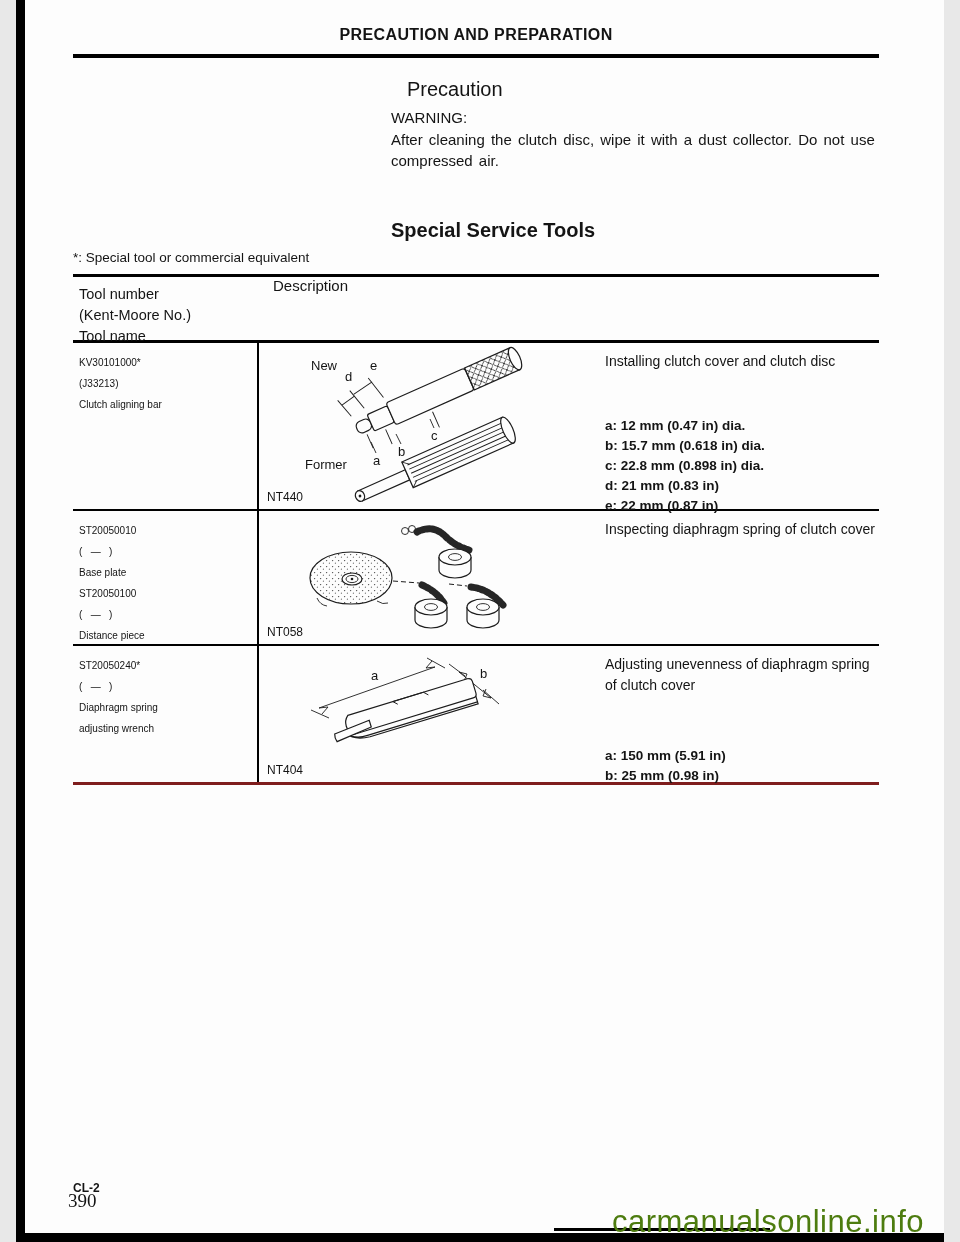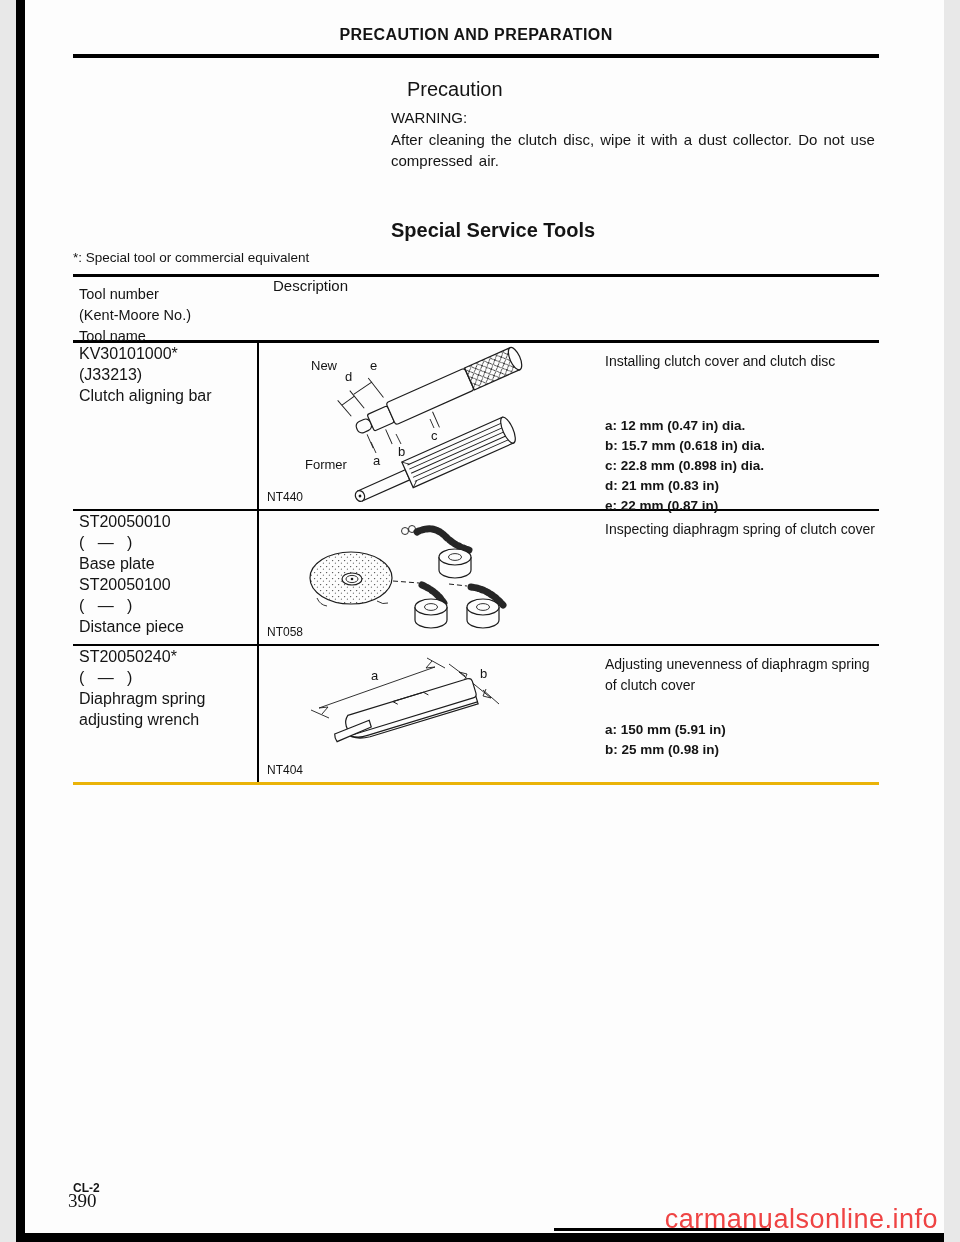--- a/index.html
+++ b/index.html
@@ -13,46 +13,46 @@
 
   .precaution-title{position:absolute;left:391px;top:78px;font-size:20px;font-weight:normal}
   .warning-label{position:absolute;left:375px;top:109px;font-size:15px;font-weight:normal}
   .warning-text{position:absolute;left:375px;top:129px;width:492px;font-size:15px;
                 font-weight:normal;line-height:21px;word-spacing:2px}
 
   .sst-title{position:absolute;left:375px;top:219px;font-size:20px;font-weight:bold}
   .sst-note{position:absolute;left:57px;top:250px;font-size:13.5px}
 
   .sst-table{position:absolute;left:57px;top:274px;width:806px;border-top:3px solid #000;
-             border-bottom:3px solid #eab308;box-sizing:border-box}
+             border-bottom:3px solid #7f1d1d;box-sizing:border-box}
   .thead{display:flex;border-bottom:3px solid #000;height:63px}
   .th1{width:186px;box-sizing:border-box;padding:7px 4px 0 6px;font-size:14.5px;line-height:21px}
   .th2{flex:1;padding-left:14px;font-size:15px;display:flex;align-items:flex-start}
   .trow{display:flex}
   .trow.b2{border-bottom:2px solid #000}
   .r0{height:166px}.r1{height:133px}.r2{height:136px}
   .tcol1{width:186px;box-sizing:border-box;border-right:2px solid #000;
-         padding:0 4px 0 6px;font-size:16px;line-height:21px}
+         padding:9px 4px 0 6px;font-size:10px;line-height:21px}
   .tool-line{white-space:pre}
   .tcol2{flex:1;display:flex}
   .figbox{width:332px;position:relative}
   .figbox svg{position:absolute;left:0;top:0}
   .figid{position:absolute;left:8px;bottom:5px;font-size:12px}
   .descbox{flex:1;padding:8px 2px 0 14px}
   .desc-title{font-size:14px;line-height:21px}
   .specs{font-size:13.5px;font-weight:bold;line-height:20px}
   .specs.m0{margin-top:44px}
-  .specs.m2{margin-top:24px}
+  .specs.m2{margin-top:50px}
 
   .page-num{position:absolute;left:52px;top:1190px;font-family:"Liberation Serif",serif;font-size:19px}
   .footer-code{position:absolute;left:57px;top:1181px;width:806px;
                font-size:12px;font-weight:bold}
   .bottom-line{position:absolute;left:538px;top:1228px;width:216px;height:3px;background:#000}
   .bottom-bar{position:absolute;left:0;top:1233px;width:960px;height:9px;background:#000;z-index:1}
-  .watermark{position:absolute;right:6px;top:1204px;font-size:27px;color:#ef4444;z-index:2;
+  .watermark{position:absolute;right:20px;top:1204px;font-size:31px;color:#4d7c0f;z-index:2;
              letter-spacing:.5px}
   .fw{stroke:#1c1c1c;stroke-width:1.2;fill:#fdfdfd}
   .thin{stroke:#1c1c1c;stroke-width:.9;fill:none}
   .dash{stroke:#1c1c1c;stroke-width:1;fill:none;stroke-dasharray:5 3}
   .spring{stroke:#262626;stroke-width:7;fill:none;stroke-dasharray:2.6 2.6;stroke-linecap:round}
   .figtext{font-family:"Liberation Sans",sans-serif;font-size:13px;fill:#141414}
 </style>
 </head>
 <body>
 

